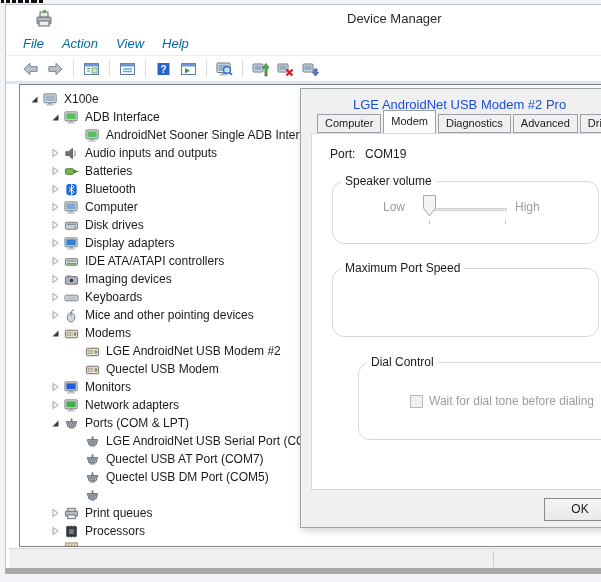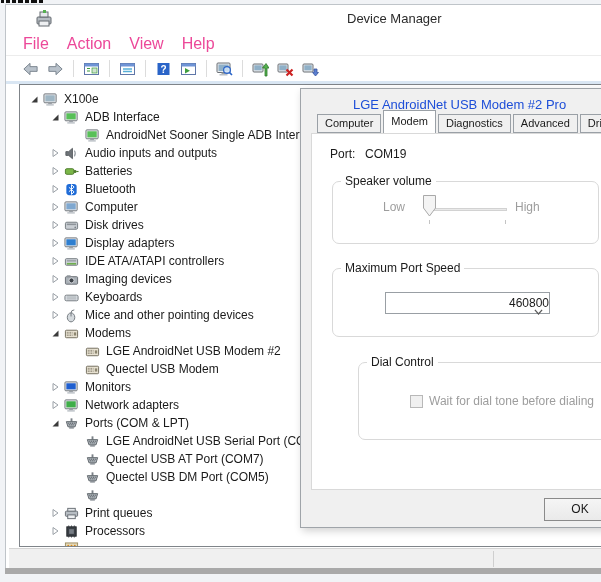--- a/index.html
+++ b/index.html
@@ -10,21 +10,21 @@
   
   #dm-window { left:5px; top:4px; width:636px; height:570px; background:#ffffff; border:1px solid #bfc4c9; }
   #frag { left:0; top:0; width:46px; height:4px; overflow:hidden; }
   #frag i { position:absolute; top:0; height:3px; background:#111; }
 
   #titlebar { left:6px; top:5px; width:595px; height:27px; background:#fff; }
   #title-icon { left:26px; top:3px; width:22px; height:22px; }
   #window-title { left:341px; top:6px; font-size:13px; color:#2b2b2b; white-space:nowrap; }
 
   #menubar { left:6px; top:32px; width:595px; height:24px; display:flex; align-items:center; padding-left:8px; border-bottom:1px solid #ececec; background:#fff; }
-  .menu-item { padding:0 9px; font-size:16px; line-height:23px; color:#ec4899; }
+  .menu-item { padding:0 9px; font-size:13px; line-height:23px; color:#0369a1;font-style:italic; }
 
   #toolbar { left:6px; top:56px; width:595px; height:25px; display:flex; align-items:center; padding-left:12px; background:#fff; }
   .tb-icon { width:19px; height:18px; margin:0 3px; display:inline-flex; align-items:center; justify-content:center; }
   .tb-icon svg { width:17px; height:16px; }
   .tb-sep { width:1px; height:17px; background:#dcdcdc; margin:0 5px; }
   #toolbar-strip { left:6px; top:81px; width:595px; height:3px; background:#d9e6f3; }
 
   
   #tree-pane { left:19px; top:84px; width:590px; height:463px; background:#fff; border:1px solid #7f8489; overflow:hidden; padding-top:5px; }
   .tree-row { display:flex; align-items:center; height:18px; font-size:12px; white-space:nowrap; }
@@ -45,21 +45,21 @@
 
   #tab-strip { left:16px; top:22px; height:22px; display:flex; align-items:flex-end; z-index:3; }
   .tab { height:19px; border:1px solid #9aa0a6; background:#f0f0f0; font-size:11px; line-height:17px; padding:0 7px; margin-right:2px; white-space:nowrap; color:#1a1a1a; }
   .tab.selected { height:23px; background:#fff; border-bottom:none; line-height:21px; position:relative; z-index:4; }
 
   #tab-page { left:10px; top:44px; width:366px; height:357px; background:#fff; border:1px solid #d9d9d9; }
 
   #port-row { left:18px; top:13px; font-size:12px; }
   #port-value { left:53px; top:13px; font-size:12px; }
 
-  .groupbox { position:absolute; border:1px solid #d9d9d9; border-radius:7px; }
+  .groupbox { position:absolute; border:1px solid #d9d9d9; border-radius:12px; }
   .group-label { position:absolute; top:-8px; left:8px; background:#fff; padding:0 4px; font-size:12px; color:#1a1a1a; white-space:nowrap; }
   .disabled-text { color:#9d9d9d; font-size:12px; position:absolute; white-space:nowrap; }
 
   #grp-speaker { left:20px; top:47px; width:267px; height:63px; }
   #slider-track { position:absolute; left:94px; top:26px; width:80px; height:3px; background:#e9e9e9; border:1px solid #d2d2d2; }
   #slider-thumb { position:absolute; left:90px; top:13px; width:13px; height:22px; }
   .tickmark { position:absolute; top:38px; width:1px; height:4px; background:#c4c4c4; }
 
   #grp-speed { left:20px; top:134px; width:267px; height:69px;text-align:right; }
   #combo { position:absolute; left:52px; top:23px; width:165px; height:22px; background:#fff; border:1px solid #999fa4; font-size:12px; line-height:20px; padding-left:6px; color:#1a1a1a; }
@@ -574,28 +574,20 @@
             <path d="M0.5 0.5 H12.5 V13 L6.5 21 L0.5 13 Z" fill="#f4f4f4" stroke="#a9a9a9"></path>
           </svg>
       </span>
       <span class="tickmark" style="left:96px"></span>
       <span class="tickmark" style="left:172px"></span>
       <span class="disabled-text" style="left:182px;top:18px">High</span>
     </div>
 
     <div id="grp-speed" class="groupbox">
       <span class="group-label">Maximum Port Speed</span>
-      <div id="combo">
-        <span>460800</span>
-        <span id="combo-arrow">
-          <svg viewBox="0 0 10 7">
-              <path d="M1 1 L5 5.5 L9 1" fill="none" stroke="#5a5a5a" stroke-width="1.4"></path>
-            </svg>
-        </span>
-      </div>
     </div>
 
     <div id="grp-dial" class="groupbox">
       <span class="group-label">Dial Control</span>
       <span id="dial-checkbox"></span>
       <span class="disabled-text" id="dial-label">Wait for dial tone before dialing</span>
     </div>
   </div>
 
   <div id="ok-button" class="abs">OK</div>

